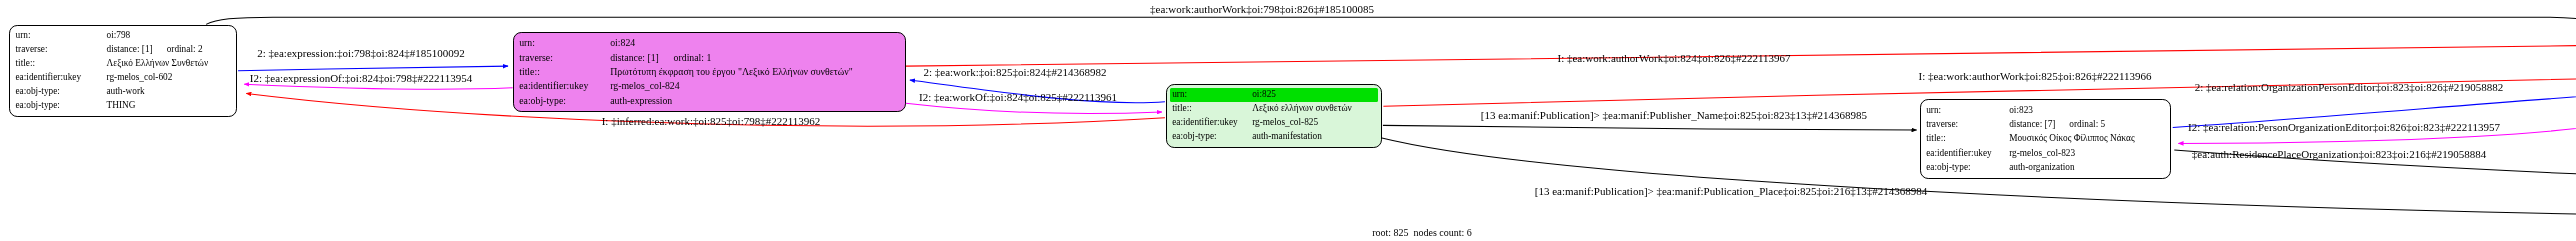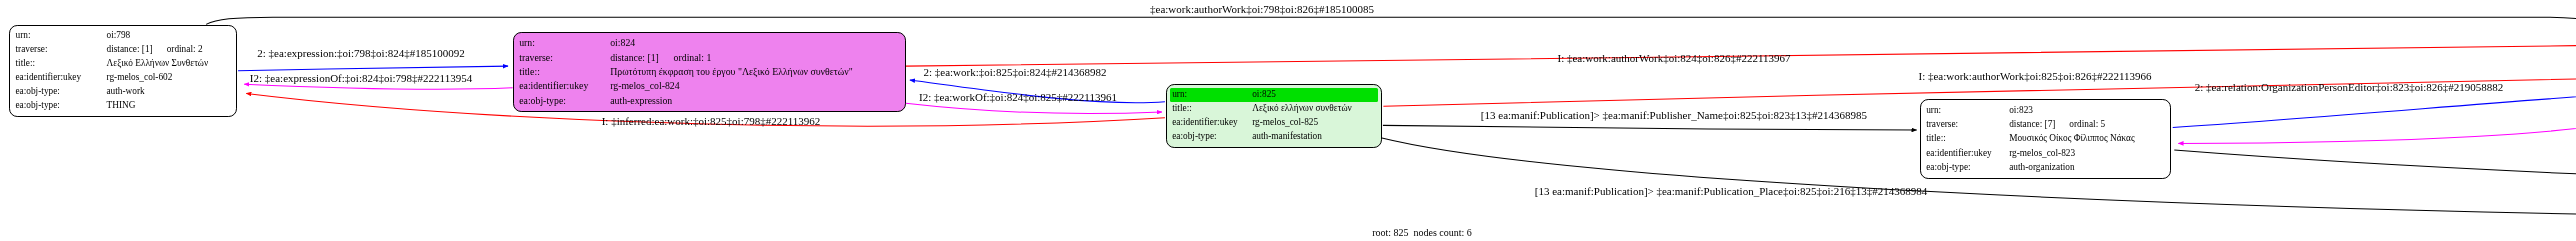--- a/index.html
+++ b/index.html
@@ -79,20 +79,22 @@
 
   <div class="elabel" style="left:1262px;top:3.1px;">‡ea:work:authorWork‡oi:798‡oi:826‡#185100085</div>
   <div class="elabel" style="left:361px;top:47px;">2: ‡ea:expression:‡oi:798‡oi:824‡#185100092</div>
   <div class="elabel" style="left:361px;top:72px;">I2: ‡ea:expressionOf:‡oi:824‡oi:798‡#222113954</div>
   <div class="elabel" style="left:711px;top:115px;">I: ‡inferred:ea:work:‡oi:825‡oi:798‡#222113962</div>
   <div class="elabel" style="left:1015px;top:66px;">2: ‡ea:work:‡oi:825‡oi:824‡#214368982</div>
   <div class="elabel" style="left:1018px;top:91px;">I2: ‡ea:workOf:‡oi:824‡oi:825‡#222113961</div>
   <div class="elabel" style="left:1674px;top:52px;">I: ‡ea:work:authorWork‡oi:824‡oi:826‡#222113967</div>
   <div class="elabel" style="left:2035px;top:70px;">I: ‡ea:work:authorWork‡oi:825‡oi:826‡#222113966</div>
   <div class="elabel" style="left:2349px;top:81px;">2: ‡ea:relation:OrganizationPersonEditor‡oi:823‡oi:826‡#219058882</div>
+  <div class="elabel" style="left:2344px;top:121px;">I2: ‡ea:relation:PersonOrganizationEditor‡oi:826‡oi:823‡#222113957</div>
+  <div class="elabel" style="left:2339px;top:148px;">‡ea:auth:ResidencePlaceOrganization‡oi:823‡oi:216‡#219058884</div>
   <div class="elabel" style="left:1674px;top:109px;">[13 ea:manif:Publication]&gt; ‡ea:manif:Publisher_Name‡oi:825‡oi:823‡13‡#214368985</div>
   <div class="elabel" style="left:1731px;top:185px;">[13 ea:manif:Publication]&gt; ‡ea:manif:Publication_Place‡oi:825‡oi:216‡13‡#214368984</div>
 
   <div class="node" style="left: 9.3px; top: 25px; width: 228px; height: 92px; --kw: 91px; font-size: 9.3px; background: rgb(255, 255, 255);">
     <div class="nrow">
       <span class="k">urn:</span>
       <span class="v">oi:798</span>
     </div>
     <div class="nrow">
       <span class="k">traverse:</span>

